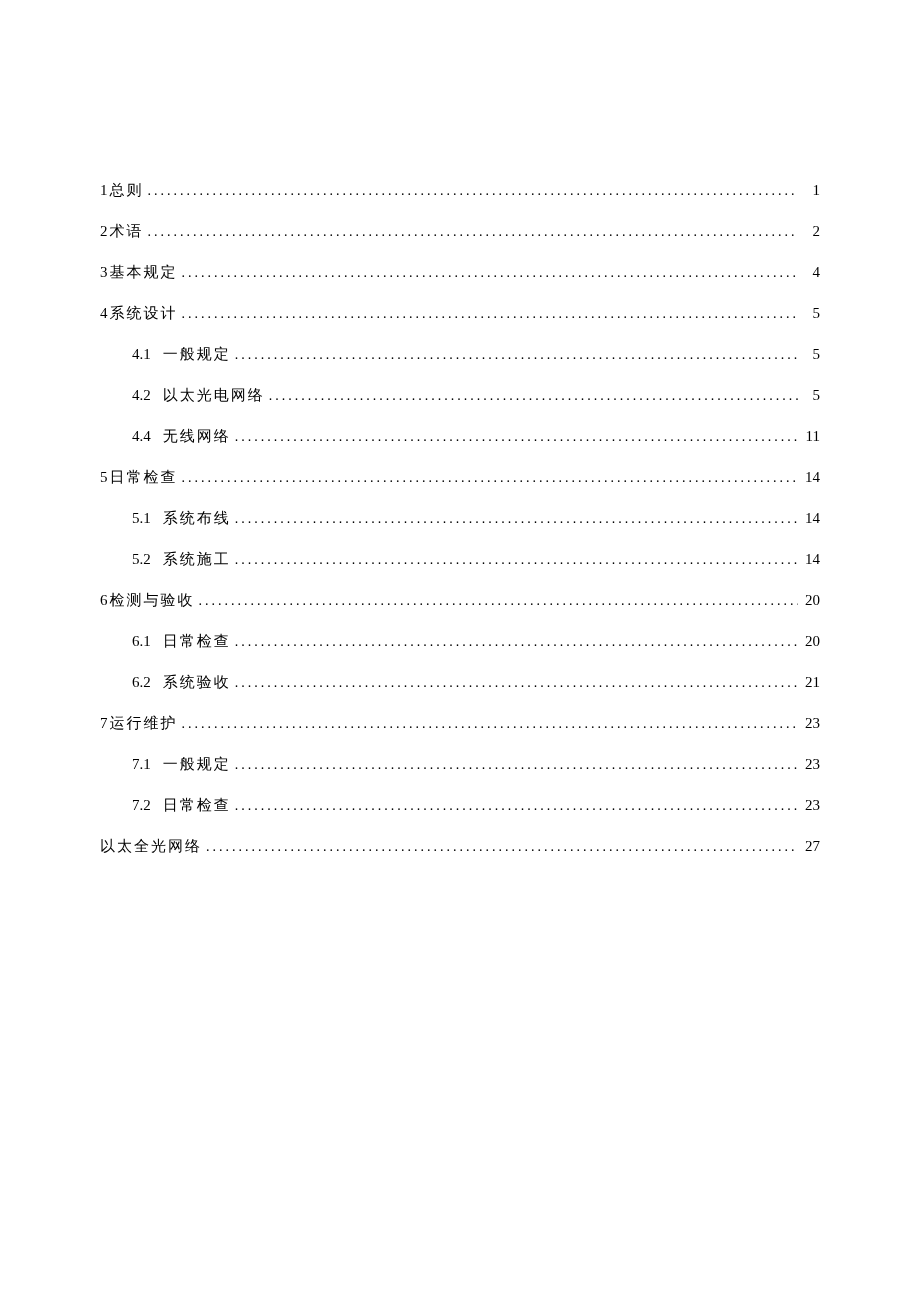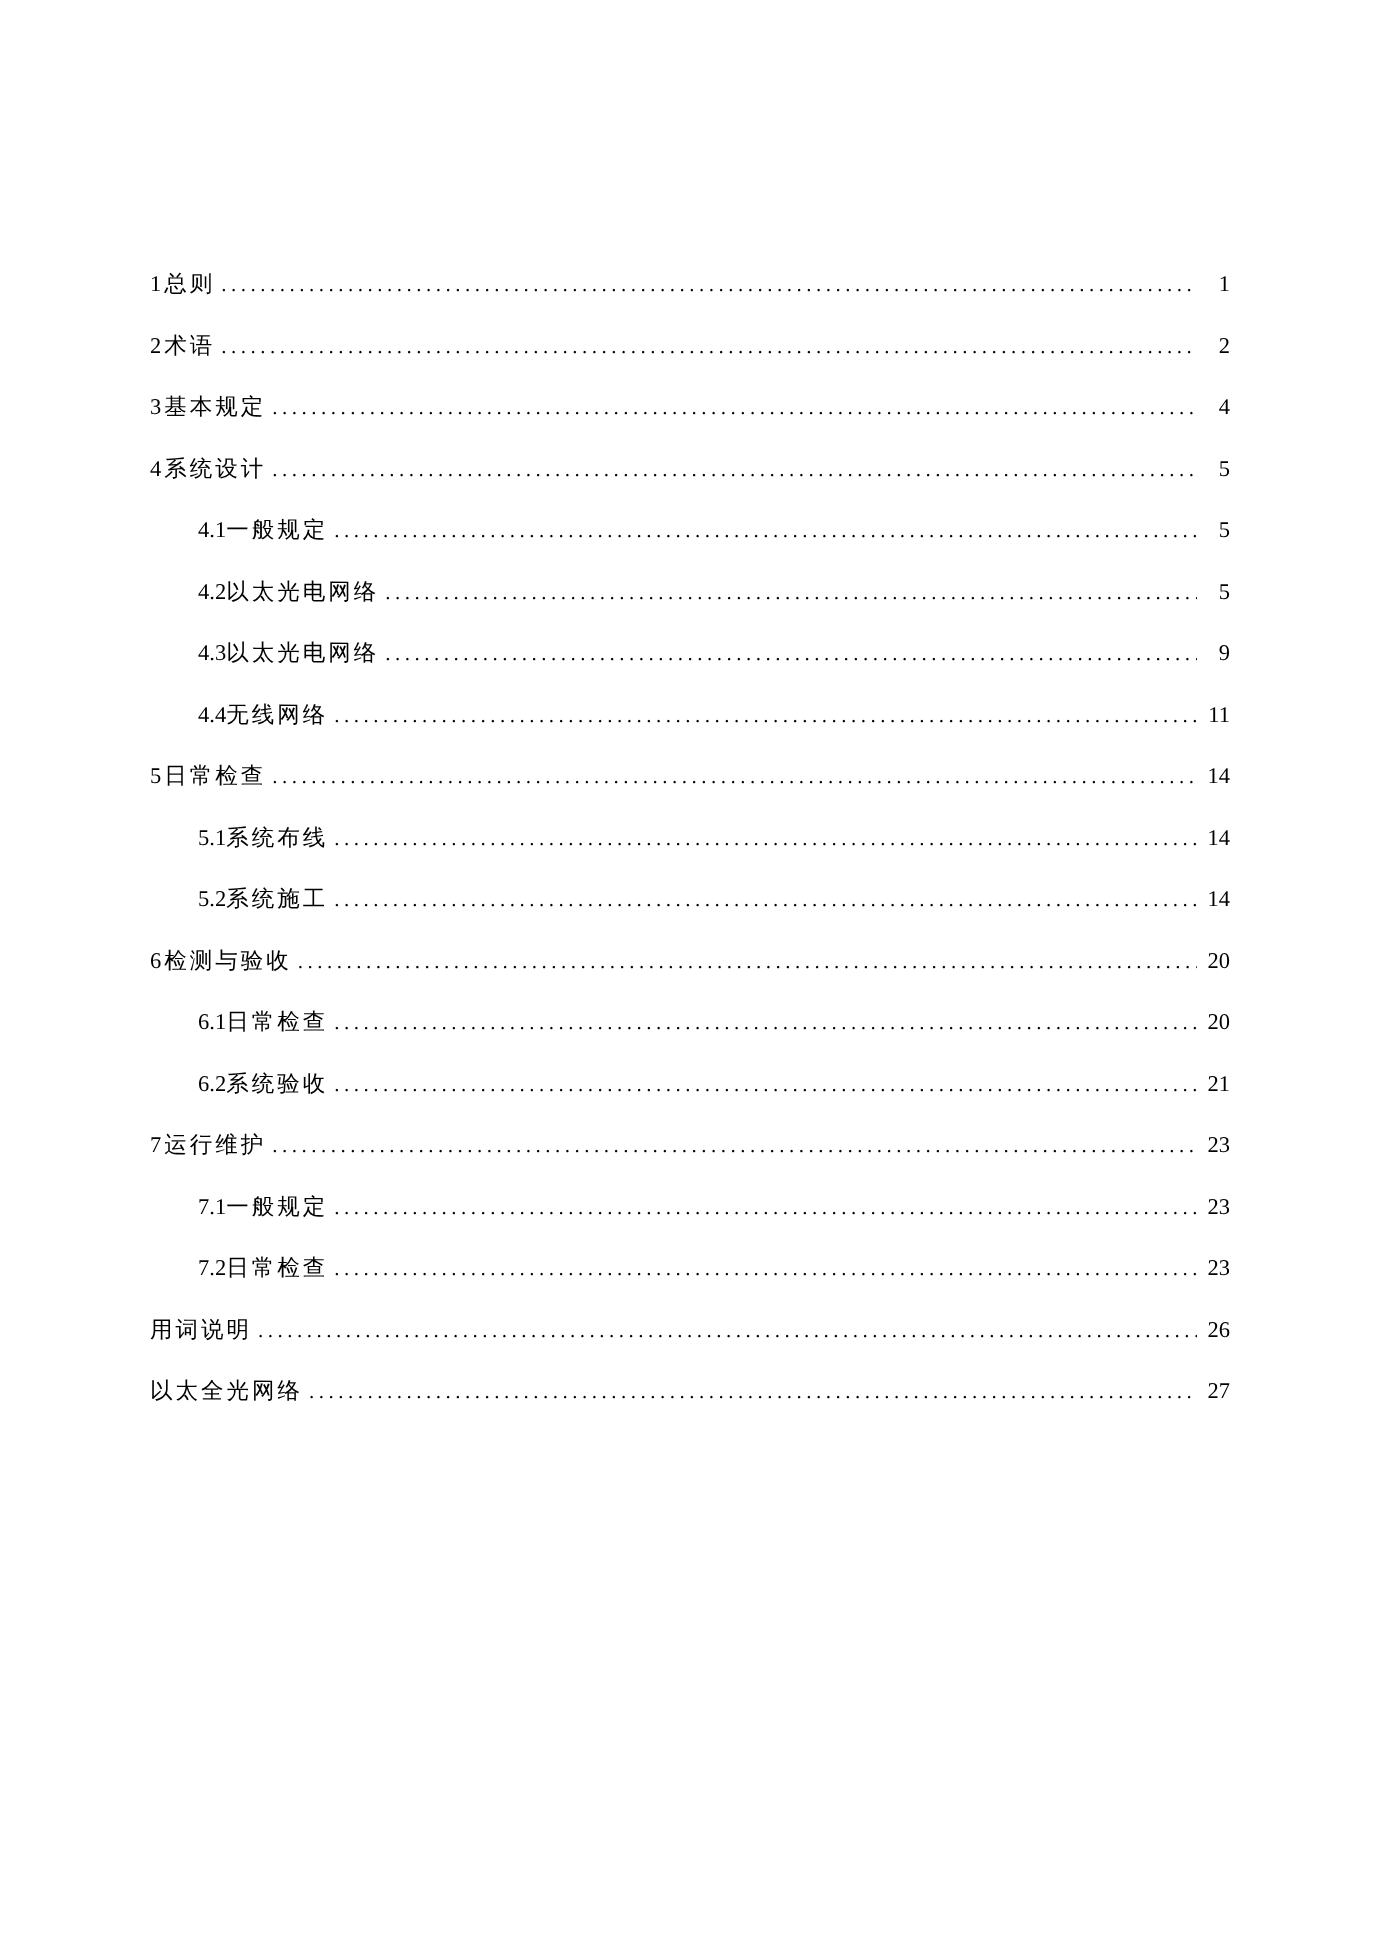--- a/index.html
+++ b/index.html
@@ -27,20 +27,21 @@
     }
     .toc-entry.sub {
       padding-left: 32px;
     }
     .toc-number {
       white-space: nowrap;
       letter-spacing: 2px;
     }
     .toc-sub-number {
       white-space: nowrap;
+      margin-right: 12px;
     }
     .toc-title {
       white-space: nowrap;
       letter-spacing: 2px;
     }
     .toc-sub-title {
       white-space: nowrap;
       letter-spacing: 2px;
     }
     .toc-leader {
@@ -99,26 +100,20 @@
       <span class="toc-leader"></span>
       <span class="toc-page">5</span>
     </div>
     <div class="toc-entry sub">
       <span class="toc-sub-number">4.2</span>
       <span class="toc-sub-title">以太光电网络</span>
       <span class="toc-leader"></span>
       <span class="toc-page">5</span>
     </div>
     <div class="toc-entry sub">
-      <span class="toc-sub-number">4.3</span>
-      <span class="toc-sub-title">以太光电网络</span>
-      <span class="toc-leader"></span>
-      <span class="toc-page">9</span>
-    </div>
-    <div class="toc-entry sub">
       <span class="toc-sub-number">4.4</span>
       <span class="toc-sub-title">无线网络</span>
       <span class="toc-leader"></span>
       <span class="toc-page">11</span>
     </div>
     <div class="toc-entry">
       <span class="toc-number">5</span>
       <span> </span>
       <span class="toc-title">日常检查</span>
       <span class="toc-leader"></span>
@@ -168,22 +163,17 @@
       <span class="toc-leader"></span>
       <span class="toc-page">23</span>
     </div>
     <div class="toc-entry sub">
       <span class="toc-sub-number">7.2</span>
       <span class="toc-sub-title">日常检查</span>
       <span class="toc-leader"></span>
       <span class="toc-page">23</span>
     </div>
     <div class="toc-entry">
-      <span class="toc-title">用词说明</span>
-      <span class="toc-leader"></span>
-      <span class="toc-page">26</span>
-    </div>
-    <div class="toc-entry">
       <span class="toc-title">以太全光网络</span>
       <span class="toc-leader"></span>
       <span class="toc-page">27</span>
     </div>
   </div>
 
 </body></html>

